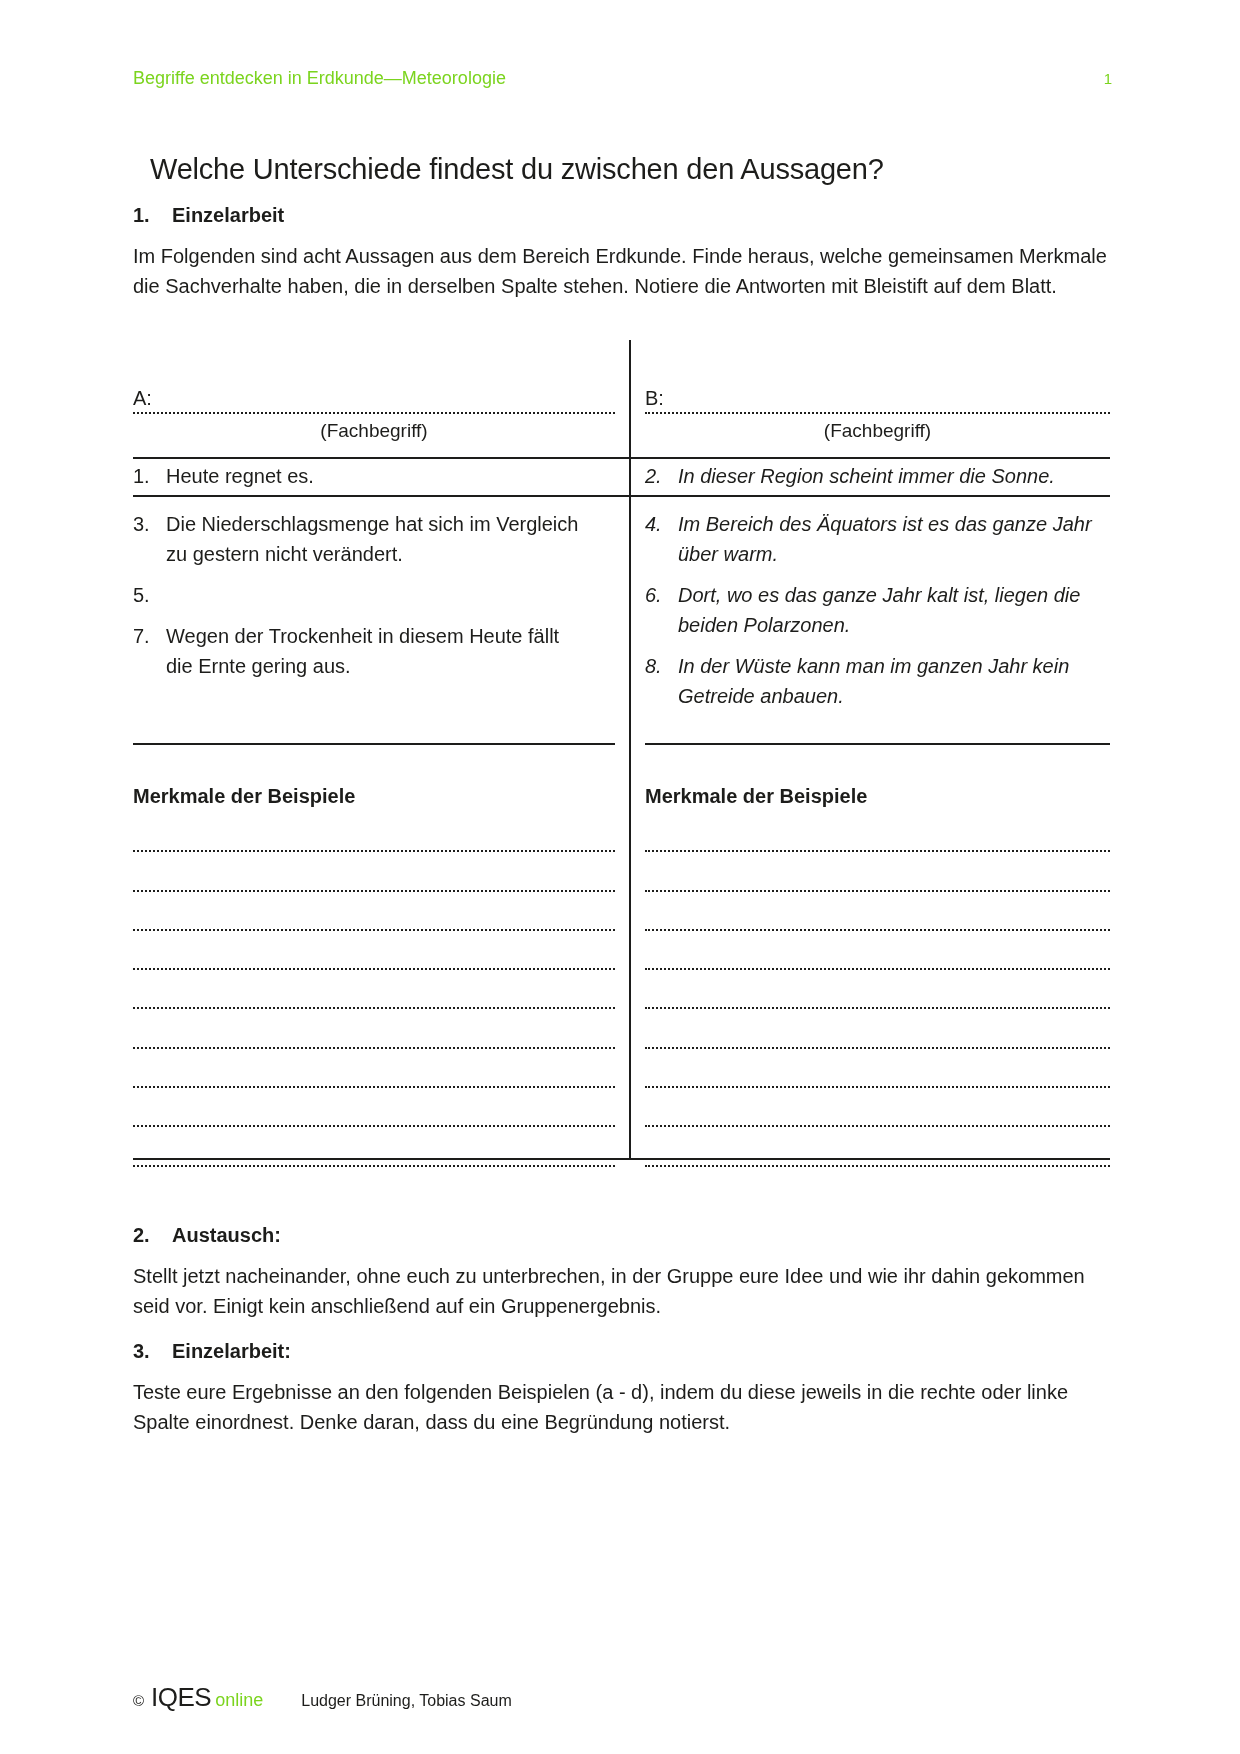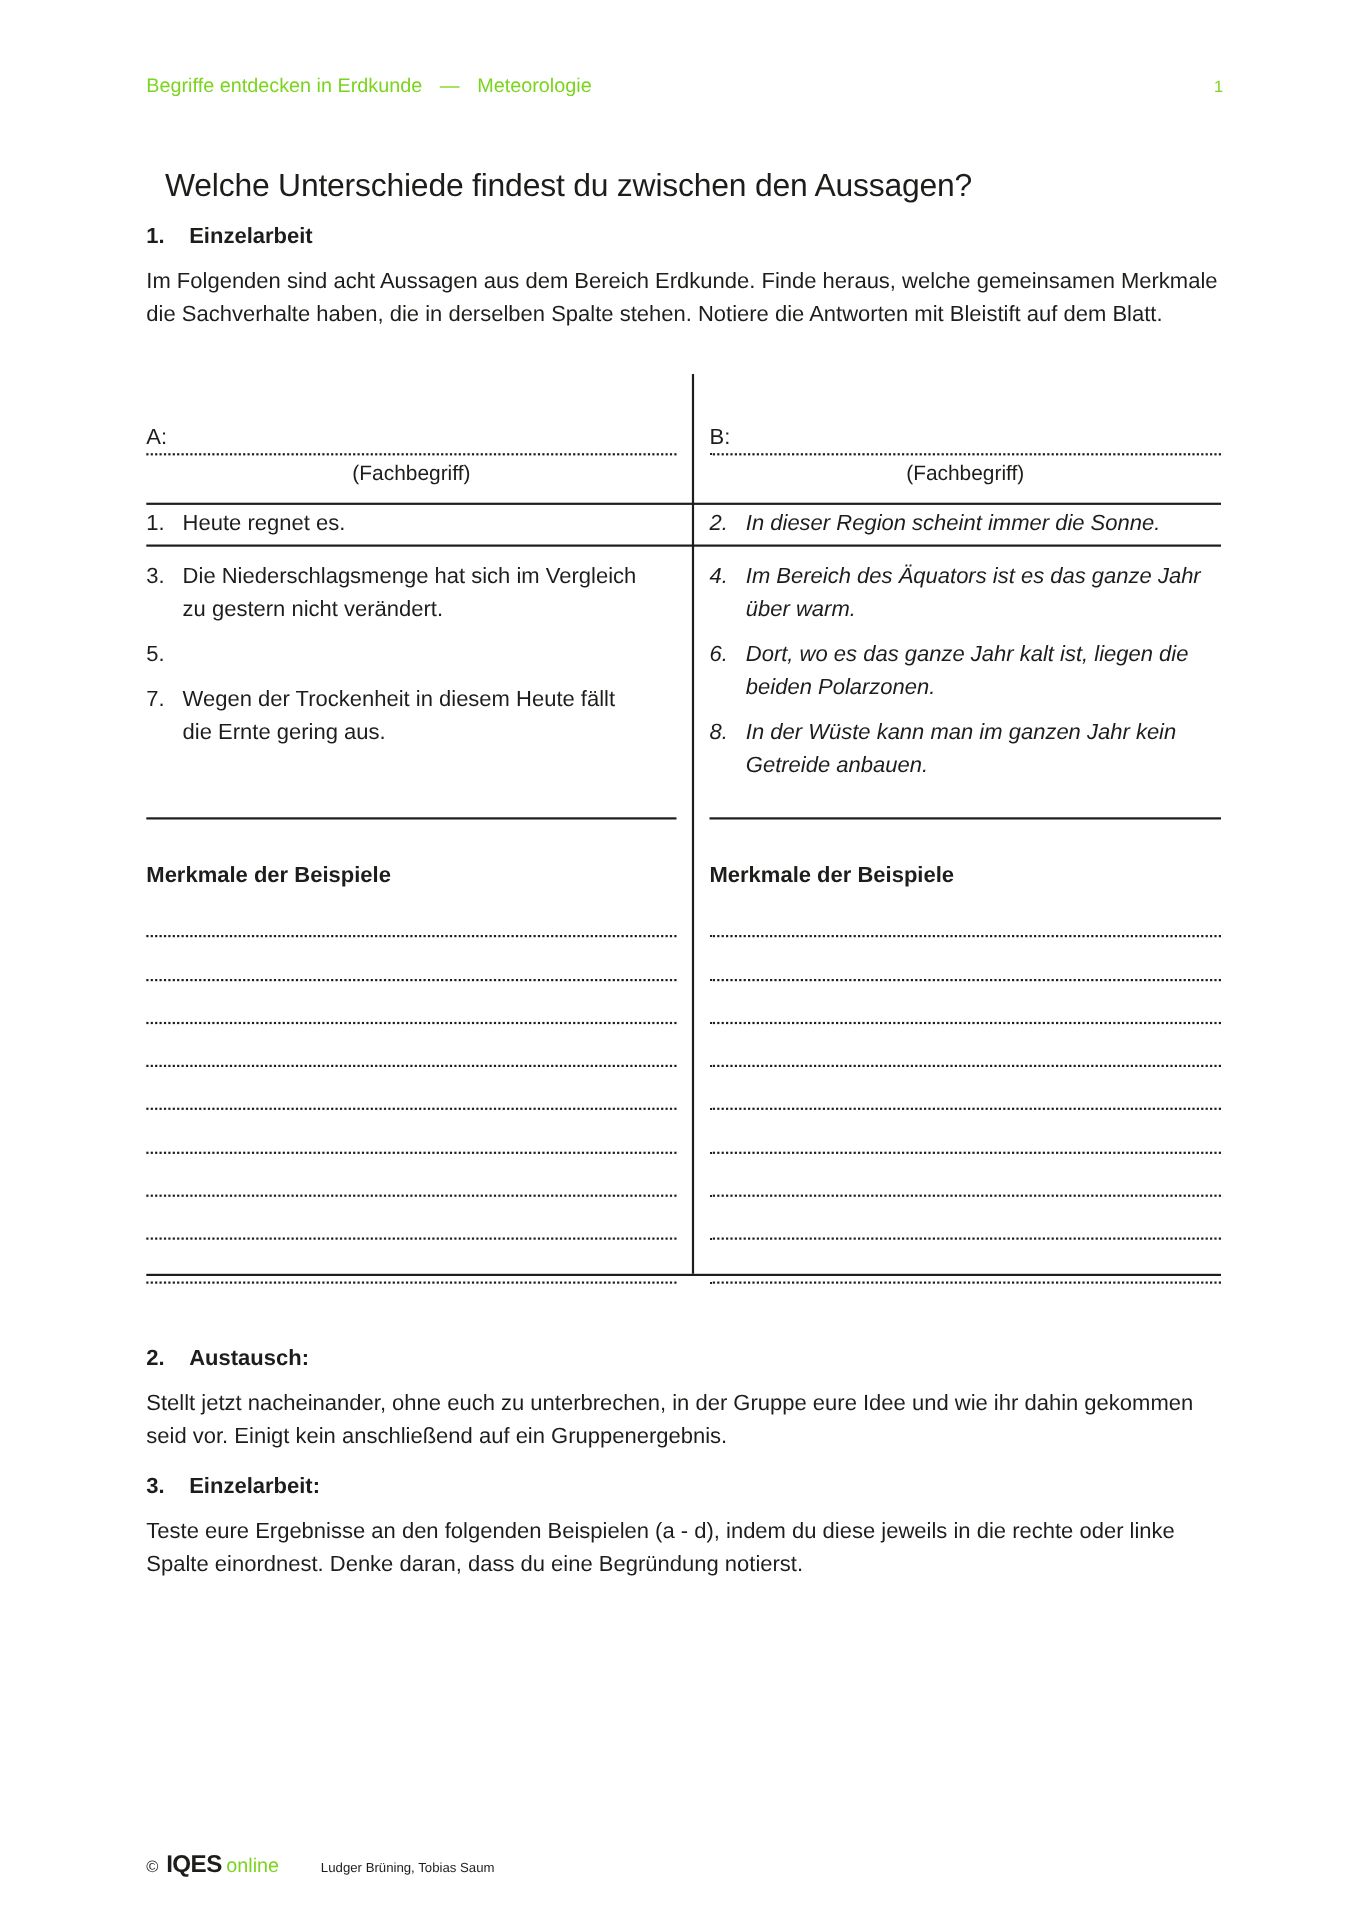--- a/index.html
+++ b/index.html
@@ -14,21 +14,21 @@
     -webkit-font-smoothing:antialiased;
   }
   .page{position:absolute;inset:0;background:#fff;overflow:hidden;}
 
   
   .header{
     position:absolute;left:133px;right:128px;top:68px;
     display:flex;justify-content:space-between;align-items:baseline;
     color:var(--accent);font-size:18px;
   }
-  .crumb{display:flex;align-items:baseline;gap:16px;}
+  .crumb{display:flex;align-items:baseline;}
   .pagenum{font-size:15px;}
 
   
   .title{
     position:absolute;left:133px;top:136px;margin:17px;
     font-size:29px;font-weight:400;letter-spacing:-0.2px;color:var(--ink);
   }
 
   
   .task{position:absolute;left:133px;width:977px;}
@@ -73,23 +73,23 @@
 
   .sec-lines{margin-top:0;}
   .wline{height:37.3px;border-bottom:2px dotted var(--ink);}
 
   
   .footer{
     position:absolute;left:133px;top:1682px;
     display:flex;align-items:baseline;
   }
   .copy{font-size:15px;margin-right:7px;}
-  .brand-bold{font-size:22px;font-weight:700;letter-spacing:-0.5px;}
+  .brand-bold{font-size:26px;font-weight:400;letter-spacing:-0.5px;}
   .brand-green{font-size:18px;color:var(--accent);margin-left:4px;}
-  .authors{font-size:12px;margin-left:38px;}
+  .authors{font-size:16px;margin-left:38px;}
 </style>
 </head>
 <body>
 
 <div class="page">
 
   <div class="header">
     <div class="crumb">
       <span>Begriffe entdecken in Erdkunde</span>
       <span>—</span>

